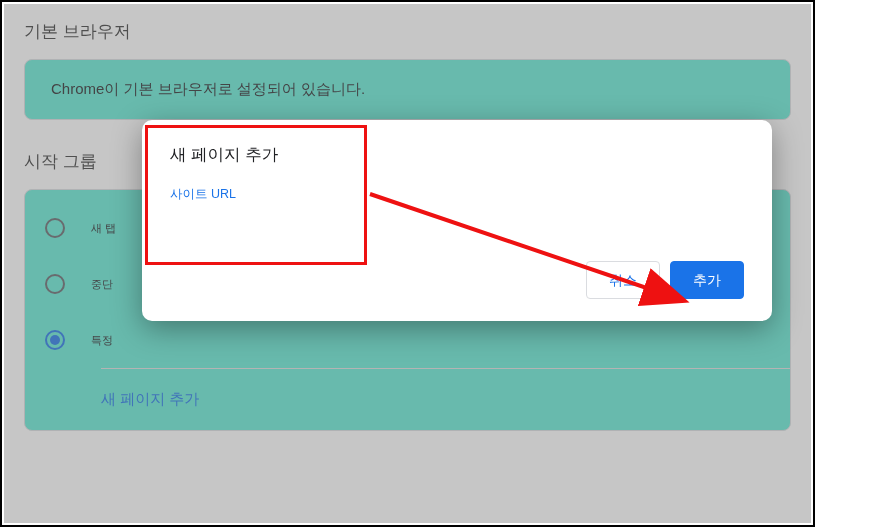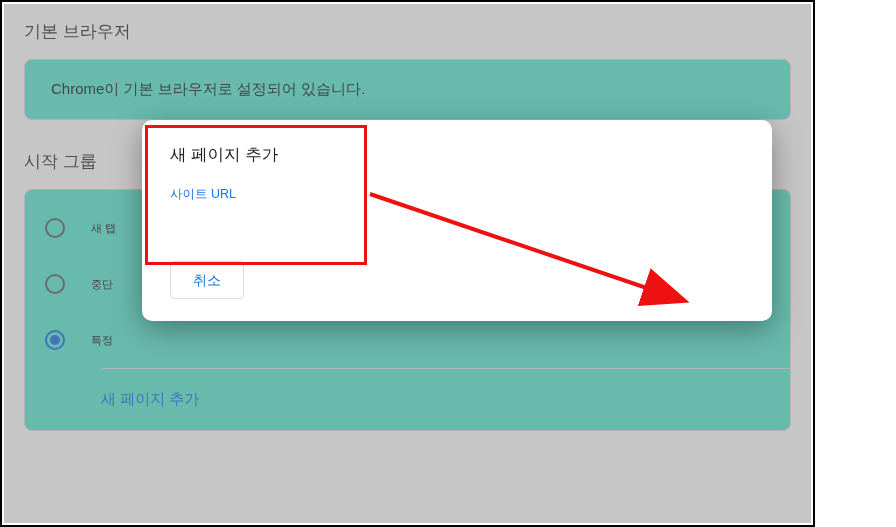--- a/index.html
+++ b/index.html
@@ -122,20 +122,21 @@
       color: #202124;
       background: #f1f3f4;
       border: none;
       border-bottom: 2px solid #1a73e8;
       padding: 14px 14px;
       outline: none;
     }
     .dialog-actions {
       margin-top: 58px;
       display: flex;
+      justify-content: flex-end;
       gap: 10px;
     }
     .btn {
       font-size: 14px;
       padding: 9px 22px;
       border-radius: 4px;
       cursor: pointer;
       line-height: 1.3;
     }
     .btn-cancel {
@@ -195,20 +196,21 @@
     </div>
   </div>
 
   <div class="dim-overlay"></div>
 
   <div class="dialog">
     <div class="dialog-title">새 페이지 추가</div>
     <span class="field-label">사이트 URL</span>
     <div class="dialog-actions">
       <button class="btn btn-cancel">취소</button>
+      <button class="btn btn-add">추가</button>
     </div>
   </div>
 
   <div class="red-box" style="left:143px; top:123px; width:222px; height:140px;"></div>
 
   <svg class="annotation-svg" width="896" height="527">
     <defs>
       <marker id="arrowhead" markerWidth="12" markerHeight="10" refX="10" refY="5" orient="auto">
         <polygon points="0 0, 12 5, 0 10" fill="#e11"></polygon>
       </marker>

